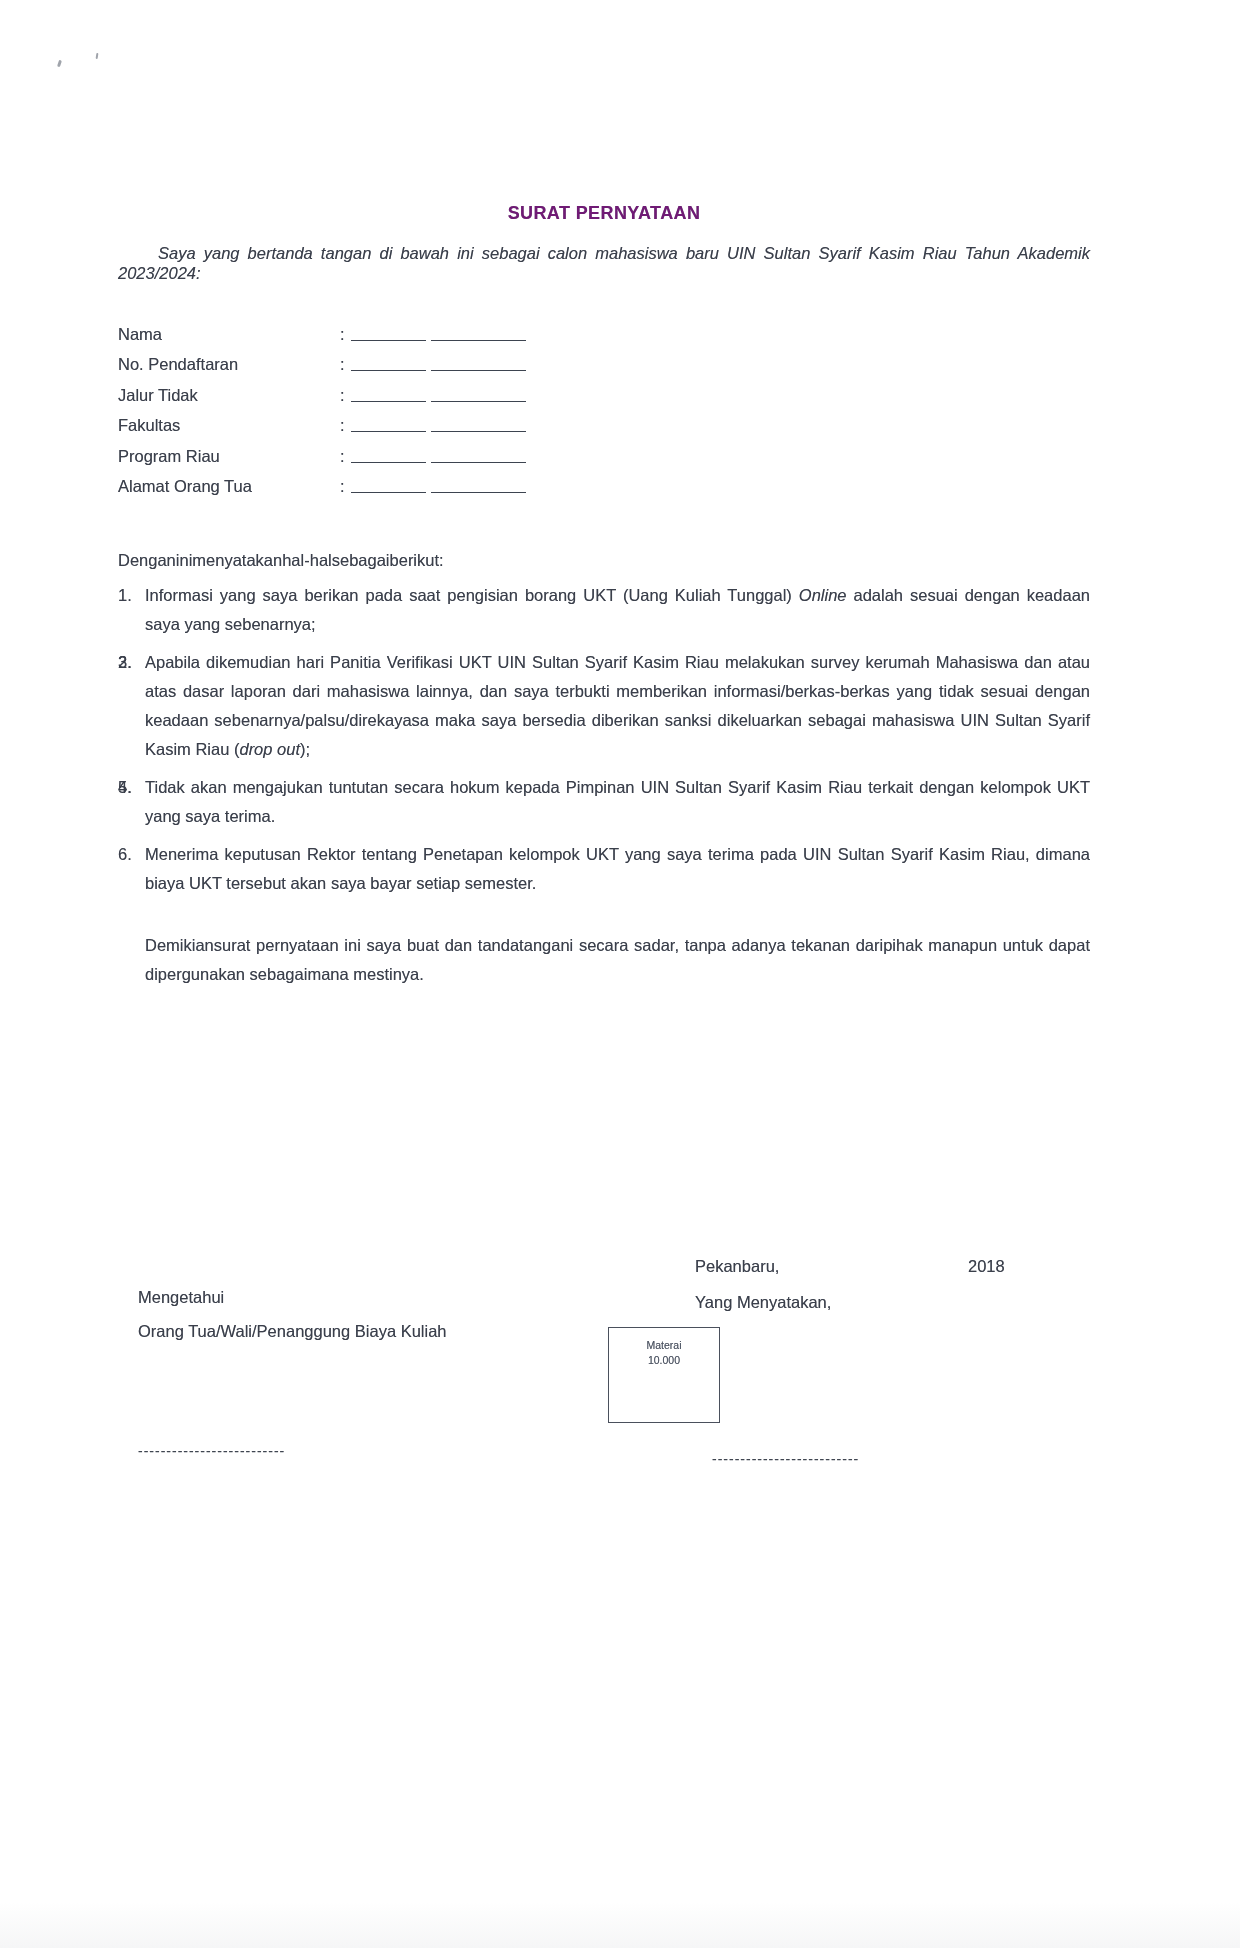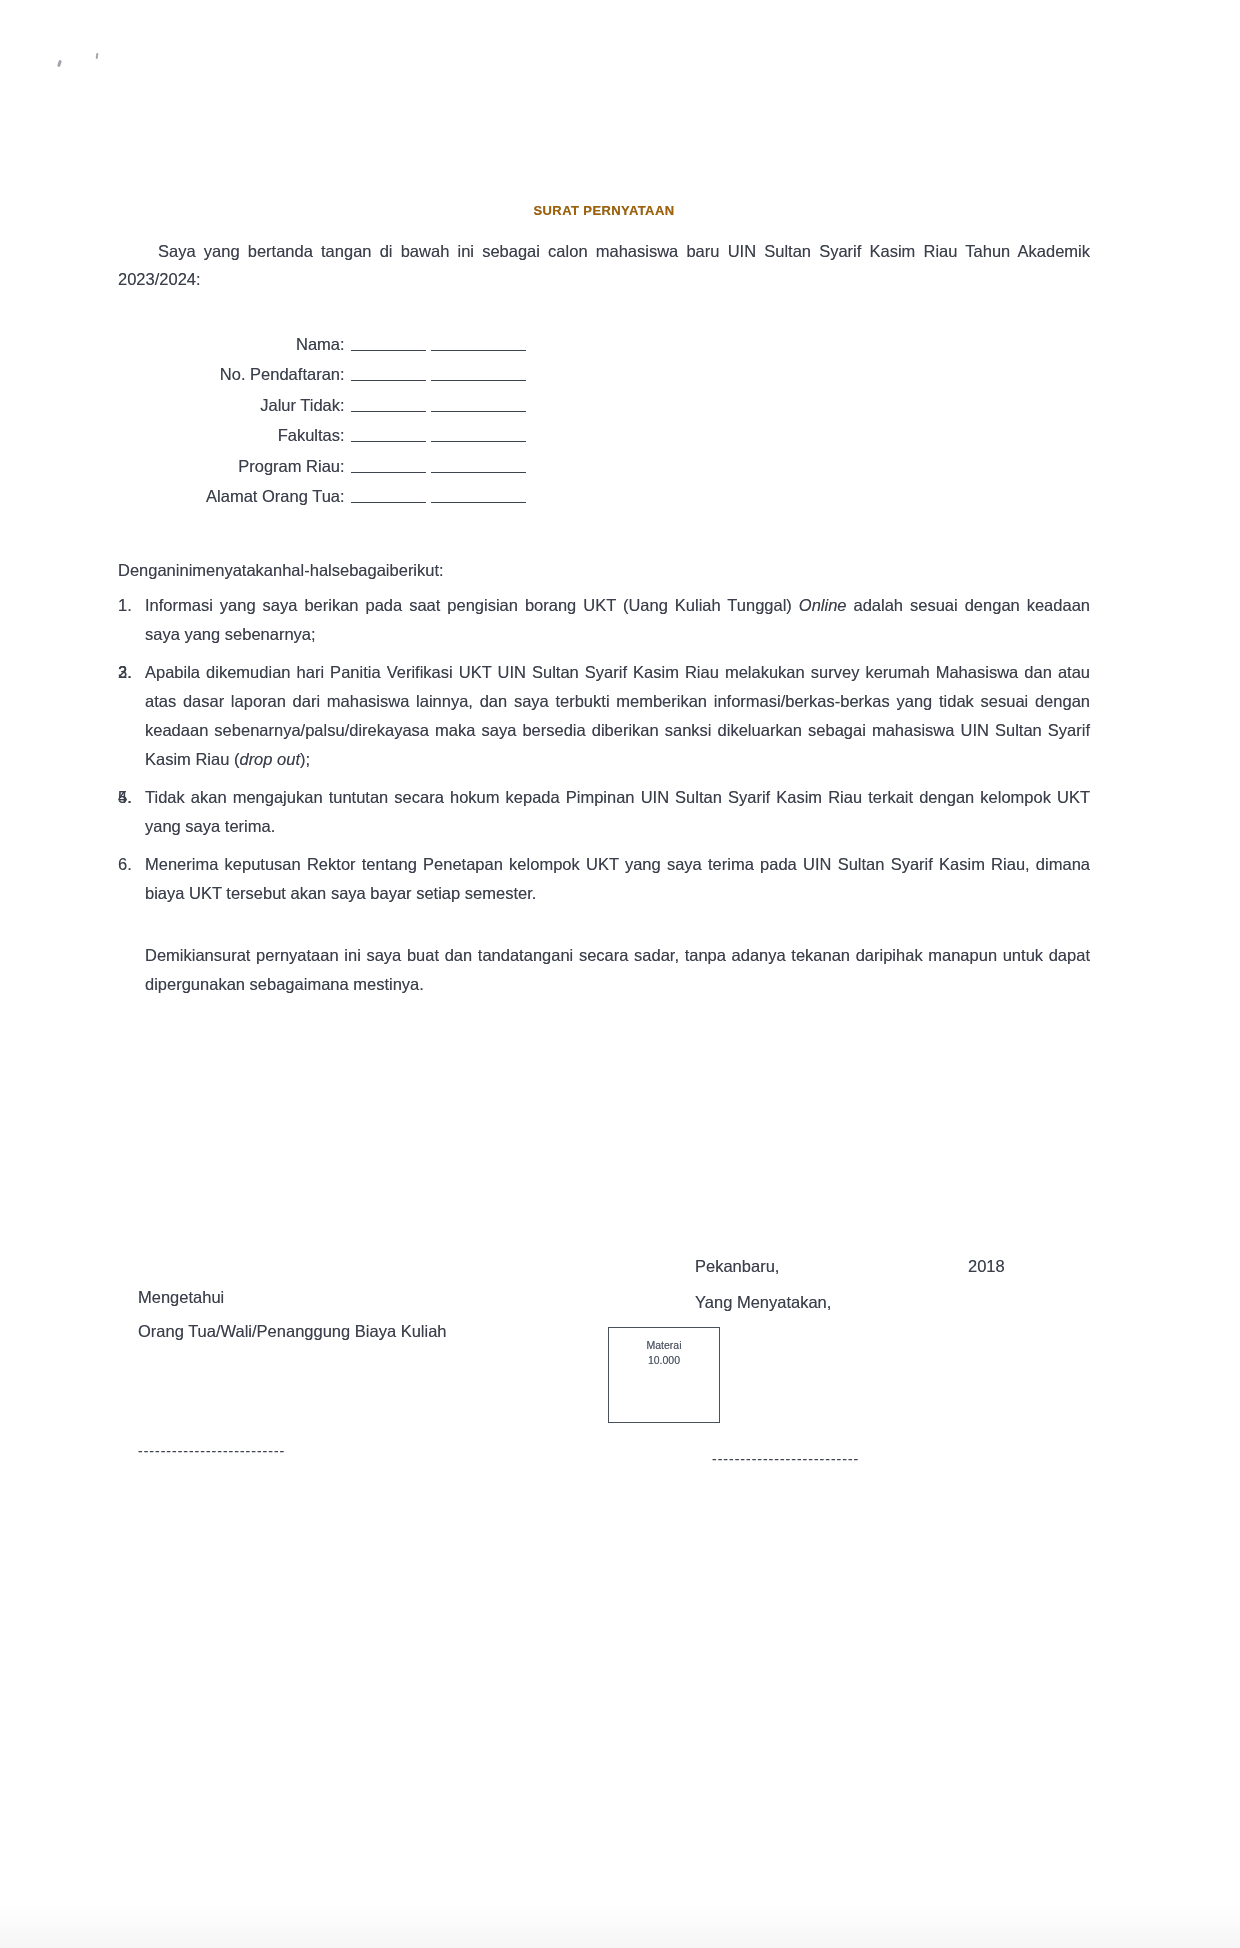--- a/index.html
+++ b/index.html
@@ -17,38 +17,39 @@
   .content {
     position: absolute;
     left: 118px;
     top: 0;
     width: 972px;
     font-size: 16.5px;
   }
   .title {
     margin: 203px 0 0 0;
     text-align: center;
-    font-size: 13px;
+    font-size: 18px;
     font-weight: bold;
     letter-spacing: 0.4px;
-    color: #a16207;
+    color: #701a75;
   }
   .intro {
     margin: 19px 0 0 0;
     text-indent: 40px;
     text-align: justify;
-    line-height: 28px;
+    line-height: 20px;
+    font-style: italic;
   }
   .fields { margin-top: 30px; }
   .frow {
     display: flex;
     align-items: flex-end;
     height: 30.5px;
   }
-  .flabel { width: 222px; text-align: right; }
+  .flabel { width: 222px; }
   .fcolon { margin-right: 6px; }
   .fblank { display: flex; align-items: flex-end; }
   .seg {
     display: inline-block;
     border-bottom: 1.8px solid #3d4450;
     height: 4px;
     transform: translateY(-3px);
   }
   .seg.s1 { width: 75px; margin-right: 5px; }
   .seg.s2 { width: 95px; }

